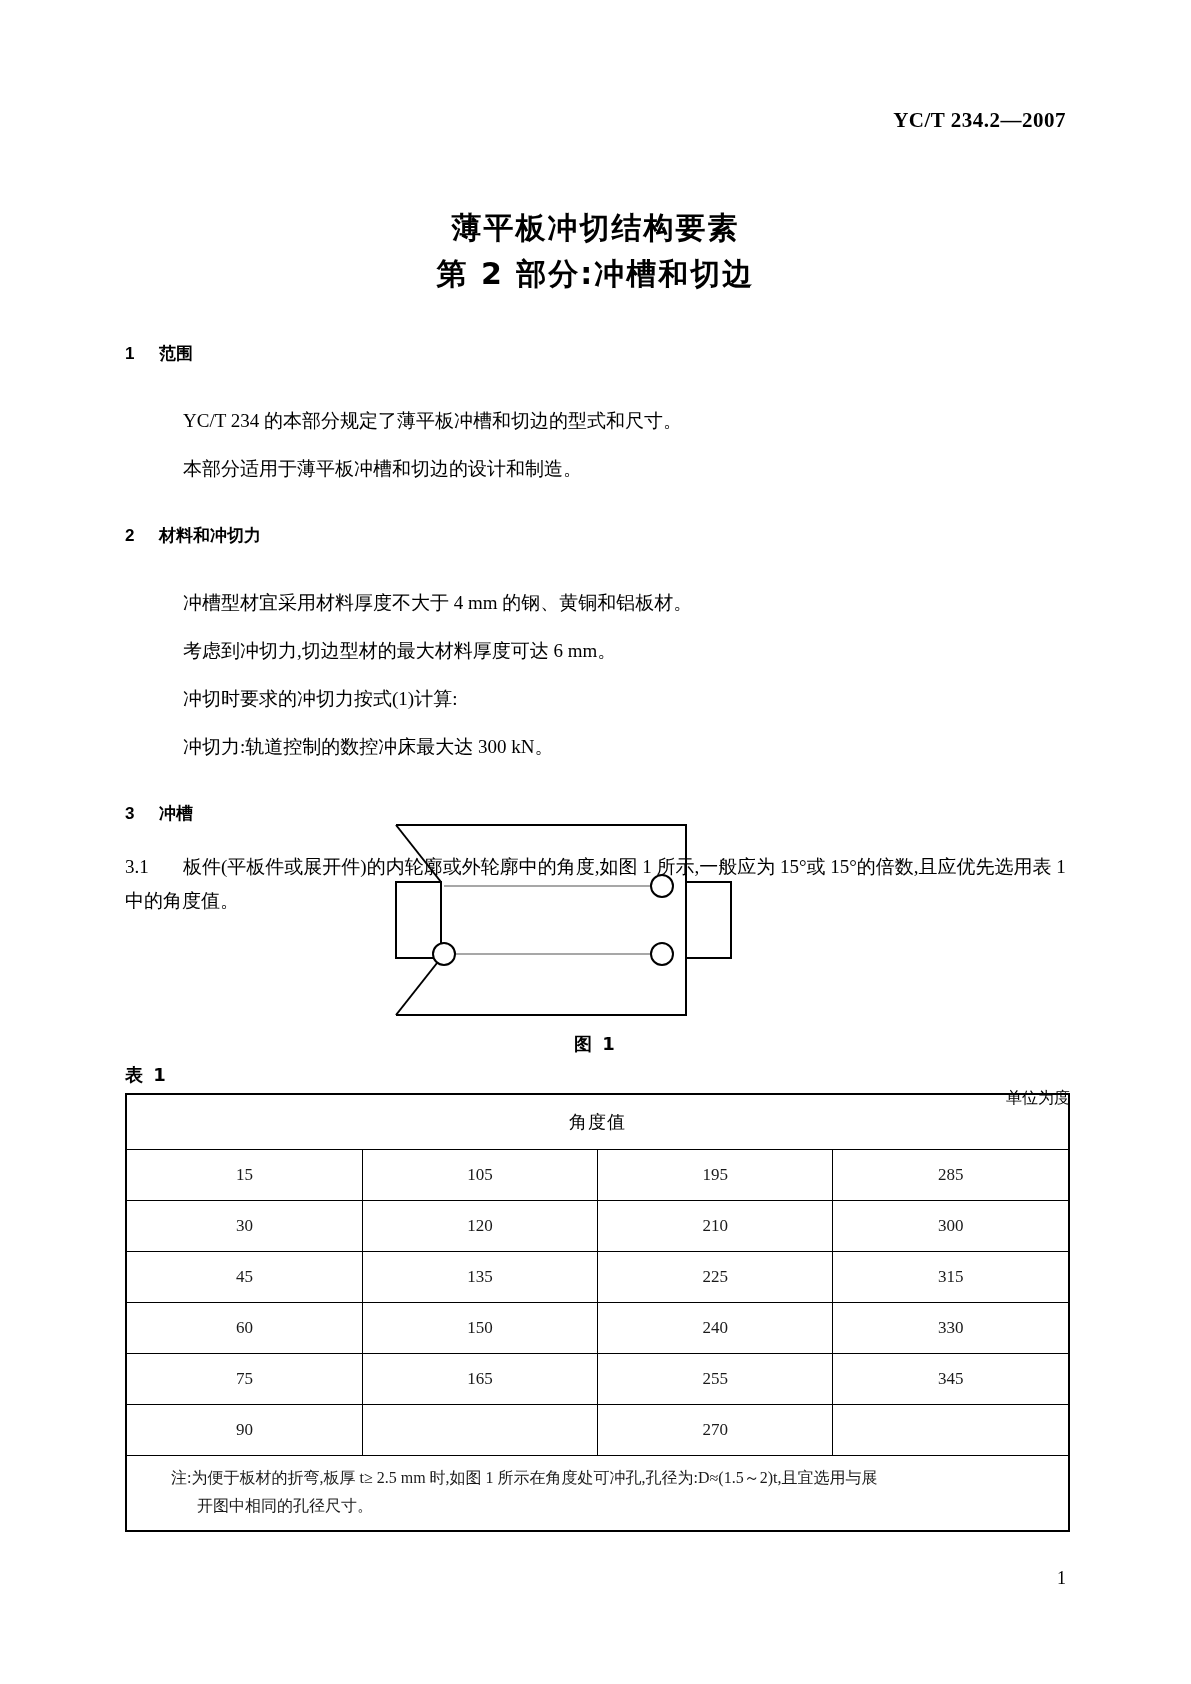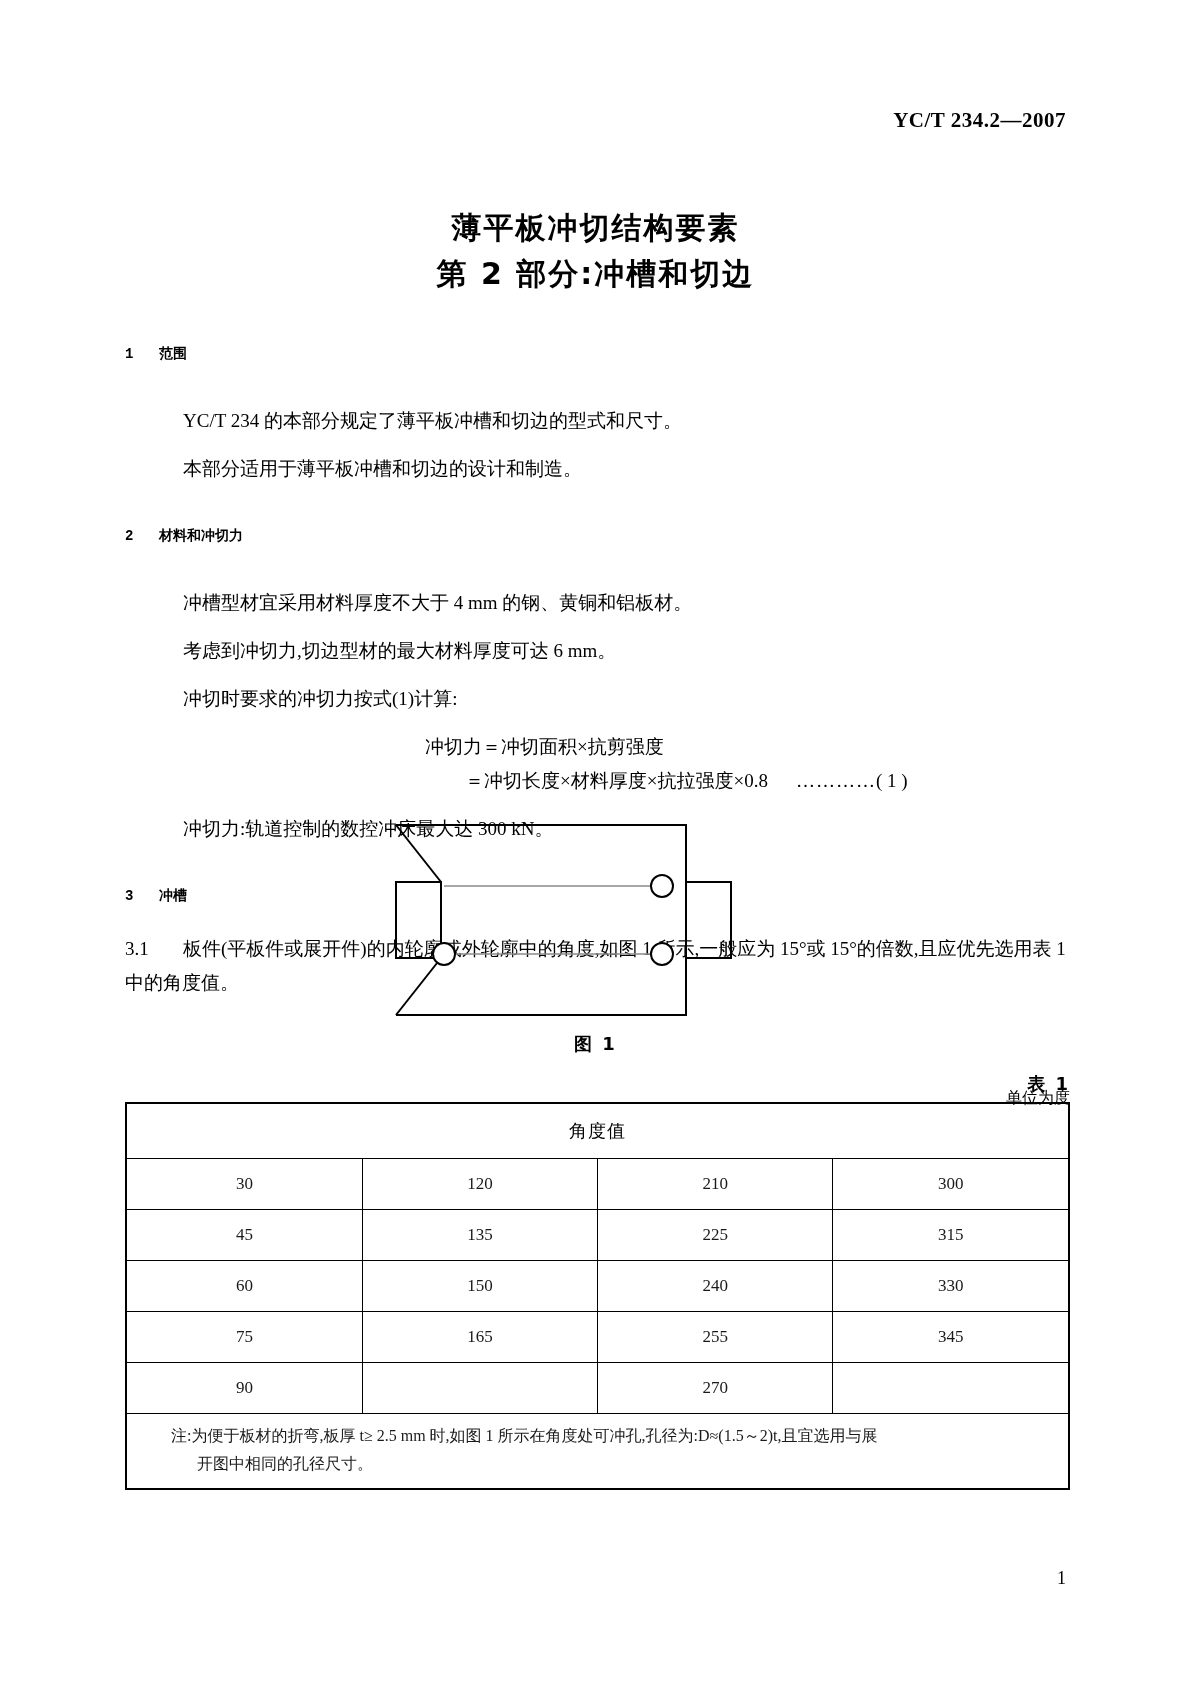--- a/index.html
+++ b/index.html
@@ -51,22 +51,22 @@
 
   
   .content {
     position: absolute;
     top: 340px;
     left: 125px;
     width: 945px;
   }
 
   .sec-head {
-    font-family: Liberation Mono, monospace;
-    font-size: 14px;
+    font-family: Liberation Sans, sans-serif;
+    font-size: 17px;
     font-weight: bold;
     margin: 0 0 6px 0;
     line-height: 28px;
   }
   .sec-head .num {
     display: inline-block;
     width: 34px;
   }
   .spacer-sm { height: 16px; }
   .spacer-md { height: 22px; }
@@ -125,22 +125,22 @@
     position: absolute;
     top: 1060px;
     left: 125px;
     width: 945px;
   }
   .tbl-caption {
     font-family: "DejaVu Sans", sans-serif;
     font-size: 18px;
     font-weight: bold;
     letter-spacing: 2px;
-    text-align: right;
-    margin: 12px 0 6px 0;
+    text-align: left;
+    margin: 3px 0 6px 0;
   }
   .unit-note {
     position: absolute;
     right: 0;
     top: 28px;
     font-size: 16px;
     font-family: Liberation Sans, sans-serif;
   }
   table.angles {
     border-collapse: collapse;
@@ -226,26 +226,20 @@
     <div class="spacer-md"></div>
 
     <div class="sec-head">
       <span class="num">2</span><span>材料和冲切力</span>
     </div>
     <div class="spacer-sm"></div>
     <p class="para">冲槽型材宜采用材料厚度不大于 4 mm 的钢、黄铜和铝板材。</p>
     <p class="para">考虑到冲切力,切边型材的最大材料厚度可达 6 mm。</p>
     <p class="para">冲切时要求的冲切力按式(1)计算:</p>
 
-    <div class="formula-wrap">
-      <div class="formula f1">冲切力＝冲切面积×抗剪强度</div>
-      <div class="formula f2">
-        <span>＝冲切长度×材料厚度×抗拉强度×0.8</span><span class="eqnum">…………</span><span>( 1 )</span>
-      </div>
-    </div>
 
     <p class="para">冲切力:轨道控制的数控冲床最大达 300 kN。</p>
 
     <div class="spacer-md"></div>
 
     <div class="sec-head">
       <span class="num">3</span><span>冲槽</span>
     </div>
     <div class="spacer-sm"></div>
 
@@ -287,20 +281,26 @@
     <div class="tbl-caption">表 1</div>
     <div class="unit-note">单位为度</div>
 
     <div class="tbl-frame">
       <table class="angles">
         <tbody>
           <tr>
             <td class="head" colspan="4">角度值</td>
           </tr>
           <tr>
+            <td>15</td>
+            <td>105</td>
+            <td>195</td>
+            <td>285</td>
+          </tr>
+          <tr>
             <td>30</td>
             <td>120</td>
             <td>210</td>
             <td>300</td>
           </tr>
           <tr>
             <td>45</td>
             <td>135</td>
             <td>225</td>
             <td>315</td>

